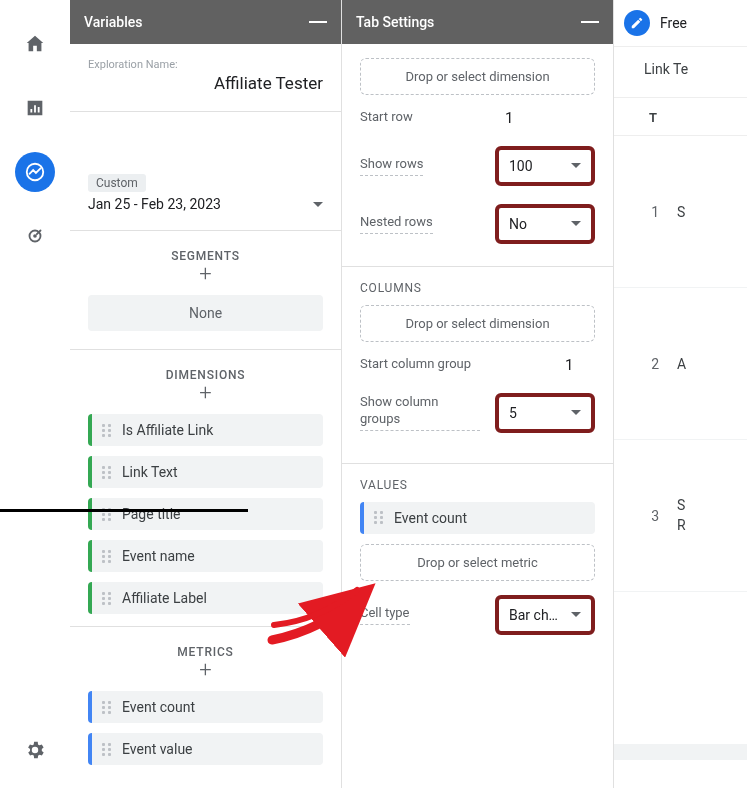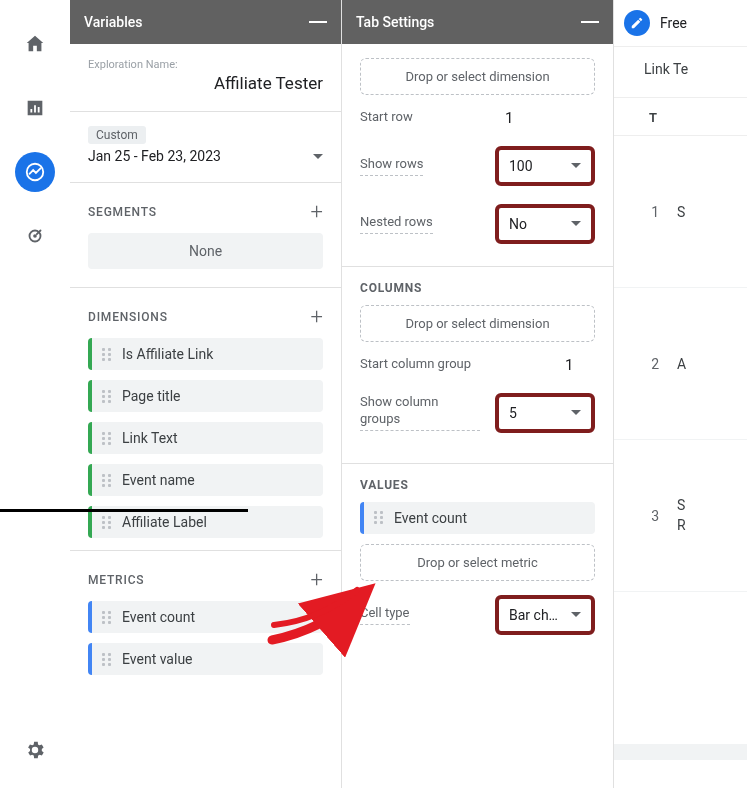--- a/index.html
+++ b/index.html
@@ -58,20 +58,21 @@
   .panel-body { overflow-y: auto; flex: 1; }
 
   .section {
     padding: 14px 18px 18px 18px;
     border-bottom: 1px solid #e0e0e0;
   }
   .section-header {
     display: flex; justify-content: space-between; align-items: center;
     margin-bottom: 10px;
     margin-top: 4px;
+    flex-direction: column;
   }
   .section-header .title {
     font-size: 12px;
     letter-spacing: .8px;
     color: #5f6368;
     font-weight: 500;
   }
   .section-header .plus { font-size: 22px; color: #5f6368; line-height: 1; font-weight: 300; }
 
   .label-sm {
@@ -81,20 +82,21 @@
   }
   .exp-name { font-size: 17px; color: #202124; text-align: right; }
   .custom-chip {
     display: inline-block;
     background: #eceff1;
     border-radius: 3px;
     padding: 2px 8px;
     font-size: 12px;
     color: #5f6368;
     margin-bottom: 4px;
+    margin-top: 48px;
   }
   .date-row { display: flex; align-items: center; justify-content: space-between; color: #202124; font-size: 14px; }
   .caret-down {
     width: 0; height: 0;
     border-left: 5px solid transparent;
     border-right: 5px solid transparent;
     border-top: 5px solid #5f6368;
   }
 
   .none-box {
@@ -142,21 +144,21 @@
   .select-box {
     border: 4px solid #7f1d1d; border-radius: 6px;
     padding: 8px 10px;
     display: flex; align-items: center; justify-content: space-between;
     width: 100px; color:#202124; font-size:14px;
     gap: 8px;
   }
   .select-box span.txt { overflow:hidden; text-overflow:ellipsis; white-space:nowrap; }
 
   .subhead {
-    font-size: 12px; letter-spacing:.8px; color:#5f6368; font-weight:700;
+    font-size: 12px; letter-spacing:.8px; color:#5f6368; font-weight:400;
     margin-bottom:10px;
   }
 
   
   .preview { width: 133px; background:#fff; position:relative; }
   .preview-top {
     display:flex; align-items:center; gap:10px;
     padding: 10px 0 10px 10px;
     border-bottom:1px solid #eee;
   }
@@ -270,32 +272,32 @@
         </div>
         <div class="tag green">
           <span class="grip">
               <span></span>
               <span></span>
               <span></span>
               <span></span>
               <span></span>
               <span></span>
             </span>
+          <span>Link Text</span>
+        </div>
+        <div class="tag green">
+          <span class="grip">
+              <span></span>
+              <span></span>
+              <span></span>
+              <span></span>
+              <span></span>
+              <span></span>
+            </span>
           <span>Page title</span>
-        </div>
-        <div class="tag green">
-          <span class="grip">
-              <span></span>
-              <span></span>
-              <span></span>
-              <span></span>
-              <span></span>
-              <span></span>
-            </span>
-          <span>Link Text</span>
         </div>
         <div class="tag green">
           <span class="grip">
               <span></span>
               <span></span>
               <span></span>
               <span></span>
               <span></span>
               <span></span>
             </span>

